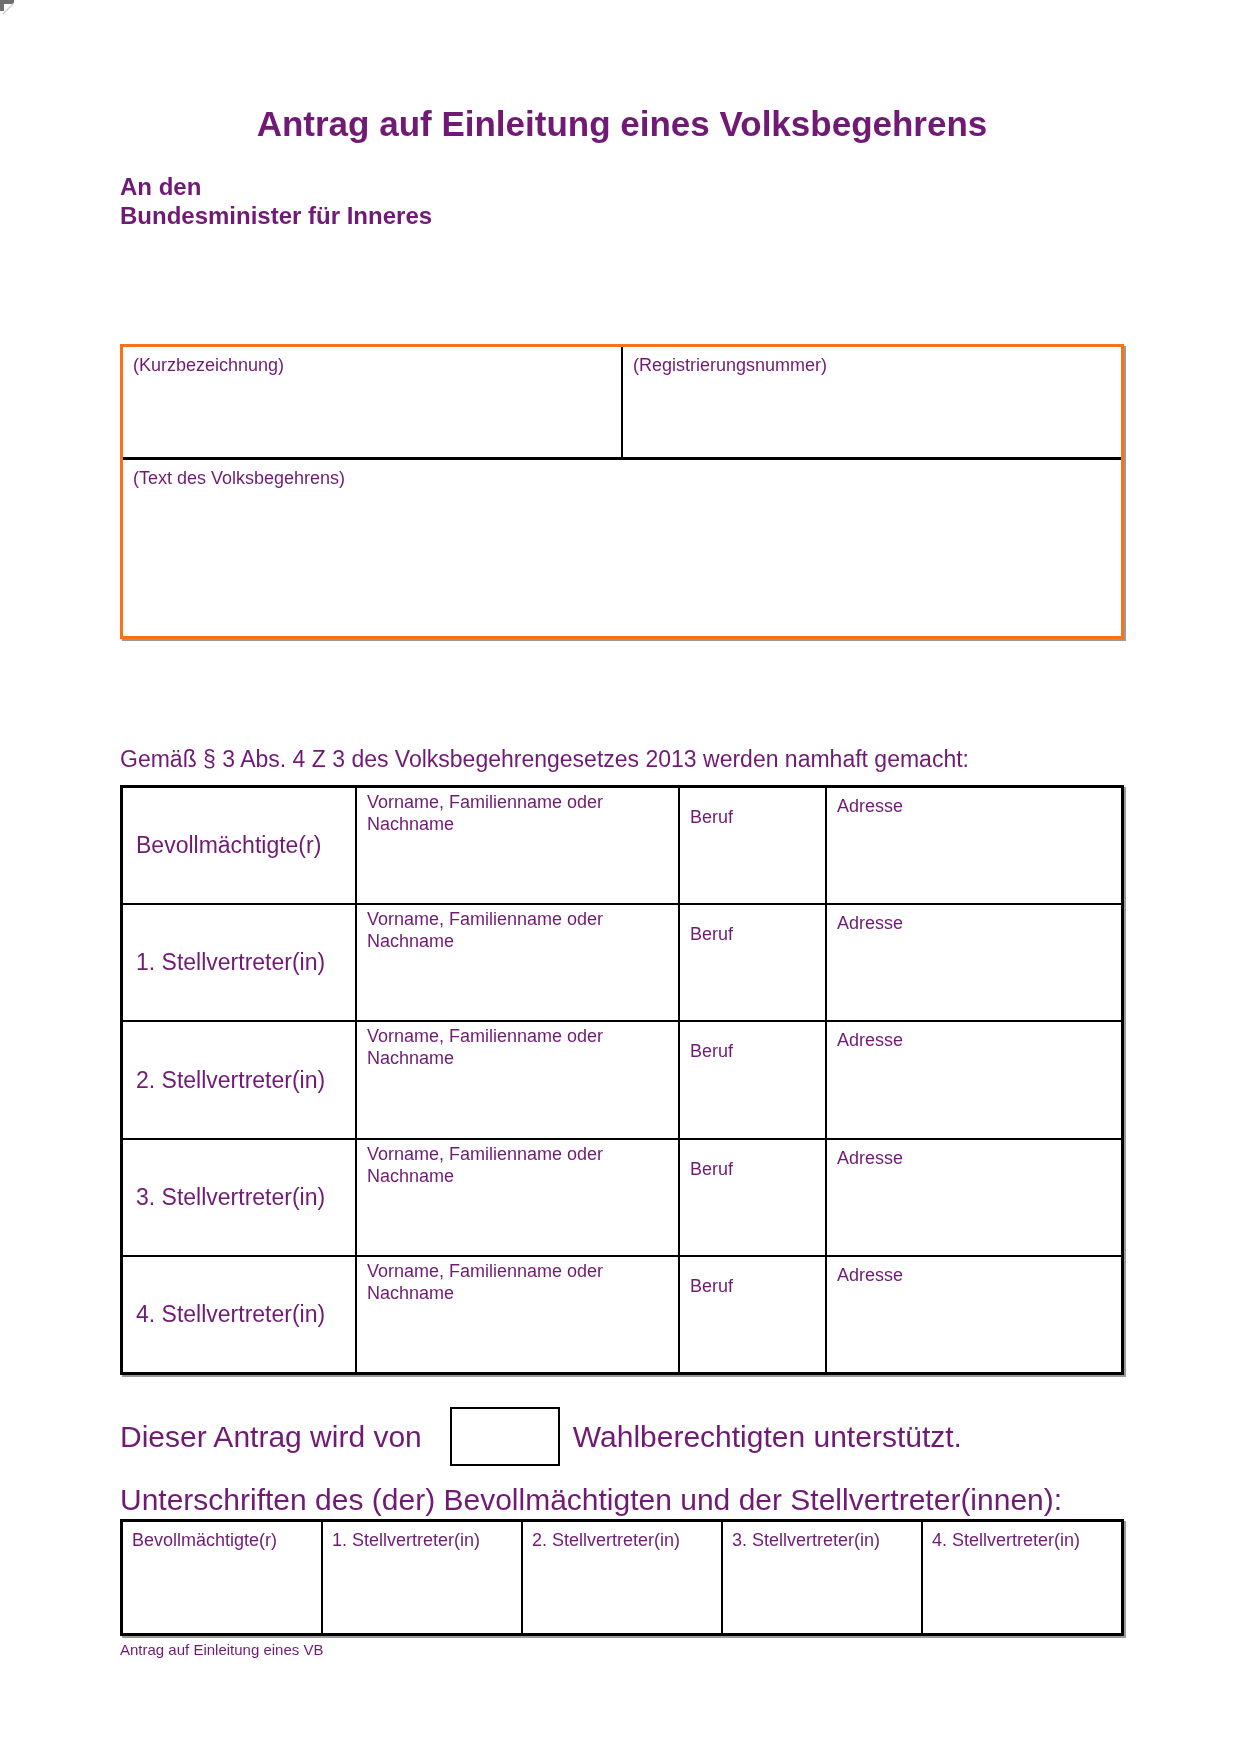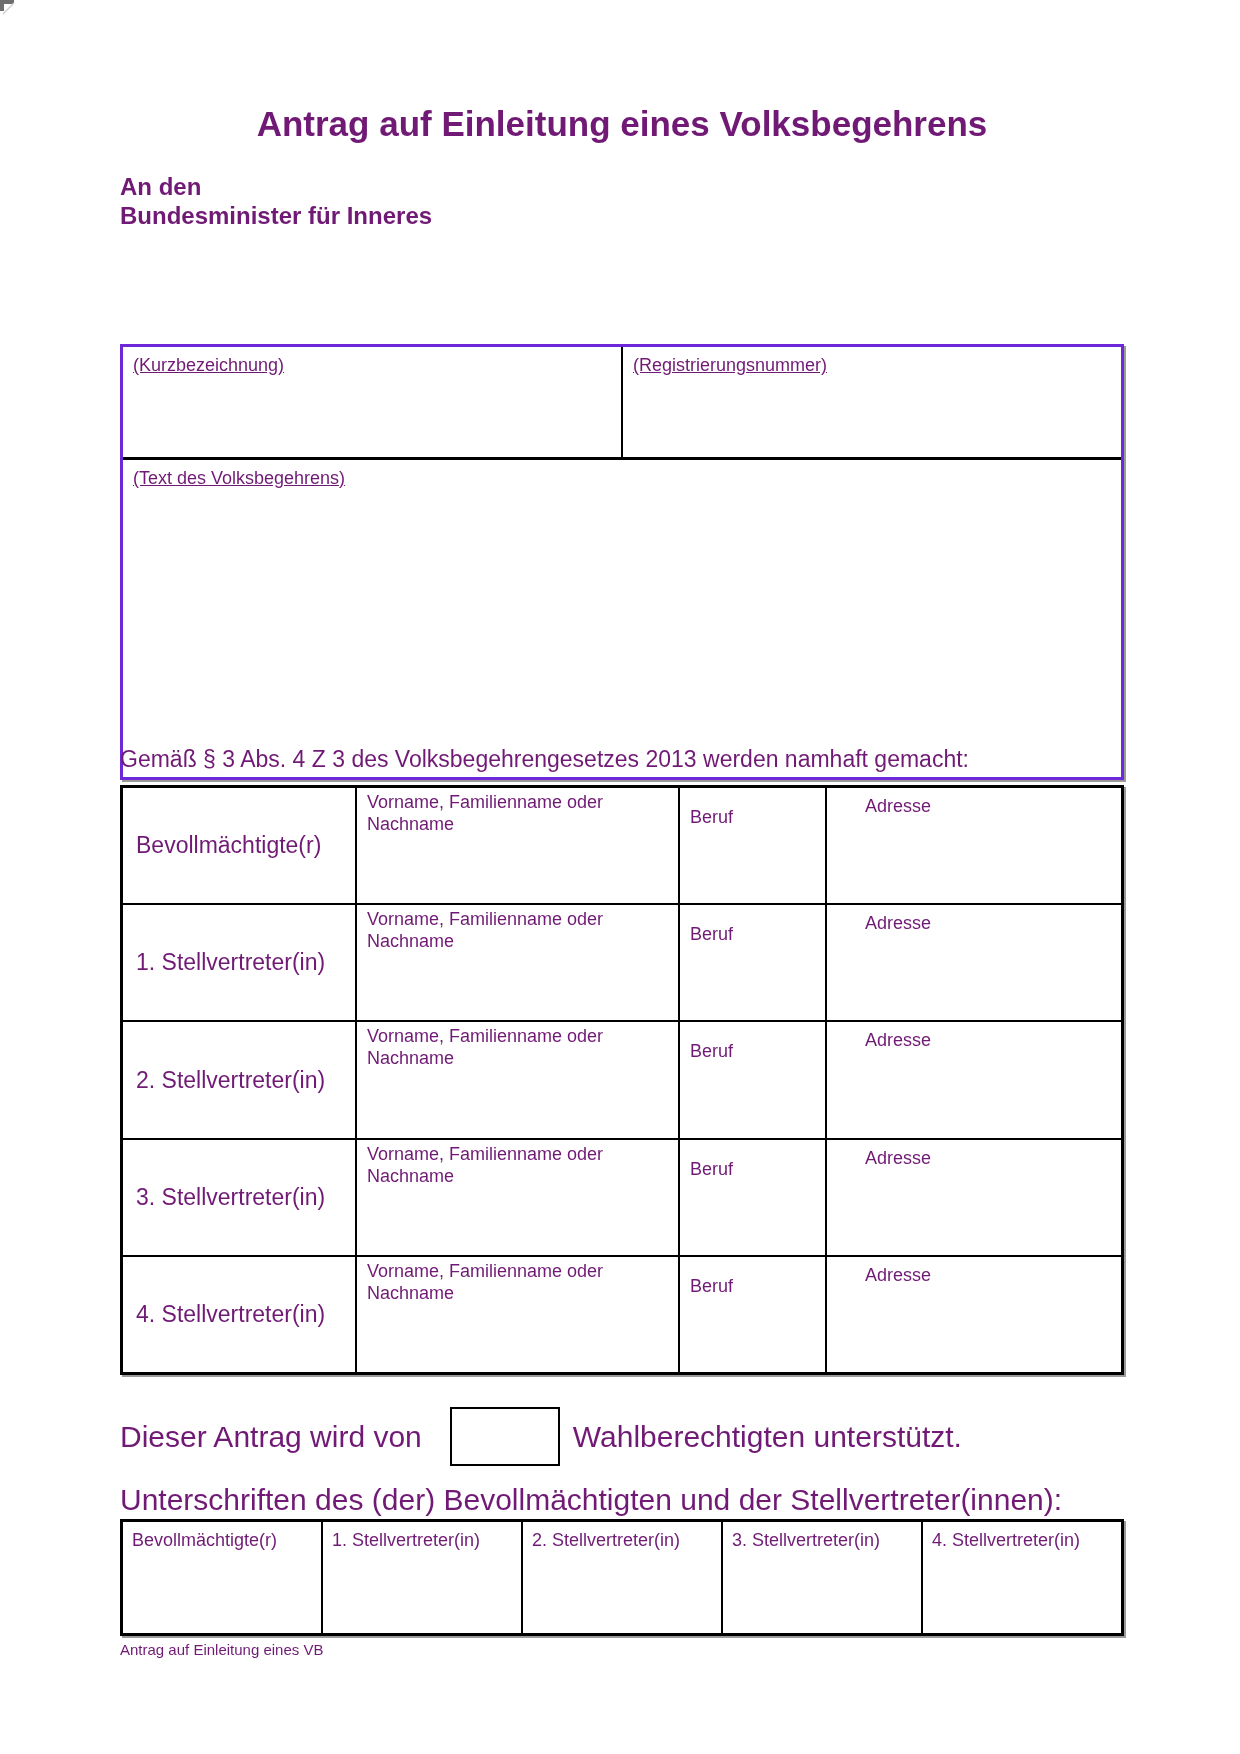--- a/index.html
+++ b/index.html
@@ -26,24 +26,24 @@
     left: 120px; top: 172px;
     font-size: 24px; font-weight: bold; line-height: 29px;
   }
   .intro {
     left: 120px; top: 268px; width: 1010px;
     font-size: 23px; line-height: 31px;
   }
 
   
   .wording-box {
-    left: 120px; top: 344px; width: 1004px; height: 436px;
-    border: 3px solid #6d28d9; box-sizing: border-box;
+    left: 120px; top: 344px; width: 1004px; height: 295px;
+    border: 3px solid #f97316; box-sizing: border-box;
     box-shadow: 2px 2px 0 0 #9a9a9a;
-    display: flex; flex-direction: column; text-decoration: underline;
+    display: flex; flex-direction: column;
   }
   .wording-top { display: flex; height: 113px; border-bottom: 3px solid #000; box-sizing: border-box; }
   .wording-cell-left  { width: 500px; border-right: 2px solid #000; box-sizing: border-box; padding: 7px 10px; }
   .wording-cell-right { flex: 1; padding: 7px 10px; }
   .wording-text-area  { flex: 1; padding: 7px 10px; }
   .small-label { font-size: 18px; line-height: 22px; }
 
   .section-heading {
     left: 120px; top: 746px;
     font-size: 23px;
@@ -58,21 +58,21 @@
   }
   .rep-row { flex: 1; display: flex; border-bottom: 2px solid #000; box-sizing: border-box; }
   .rep-row:last-child { border-bottom: none; }
   .rep-label-cell {
     width: 234px; border-right: 2px solid #000; box-sizing: border-box;
     display: flex; align-items: center; padding-left: 13px;
     font-size: 23px;
   }
   .rep-name-cell    { width: 323px; border-right: 2px solid #000; box-sizing: border-box; padding: 3px 10px; }
   .rep-beruf-cell   { width: 147px; border-right: 2px solid #000; box-sizing: border-box; padding: 18px 10px; }
-  .rep-adresse-cell { flex: 1; padding: 7px 10px; margin-left: 28px; }
+  .rep-adresse-cell { flex: 1; padding: 7px 10px; }
   .cell-input { min-height: 40px; }
 
   
   .support-line {
     left: 120px; top: 1404px; width: 1004px; height: 65px;
     display: flex; align-items: center;
     font-size: 30px;
   }
   .count-box {
     width: 110px; height: 59px;

